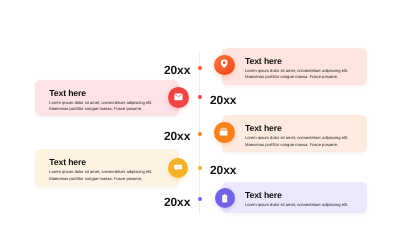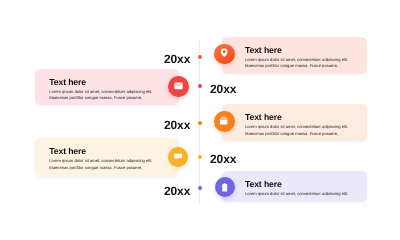--- a/index.html
+++ b/index.html
@@ -1,20 +1,20 @@
 <!DOCTYPE html>
 <html><head>
 <meta charset="utf-8">
 <title>Timeline Infographic</title>
 <style>
   html,body{margin:0;padding:0;}
   body{width:400px;height:225px;background:#ffffff;overflow:hidden;
        font-family:"Liberation Sans", sans-serif;
        -webkit-font-smoothing:antialiased;text-rendering:geometricPrecision;}
-  #stage{position:relative;width:400px;height:225px;}
+  #stage{position:relative;width:400px;height:225px;margin-top:11px;}
   .axis{position:absolute;left:199.4px;top:40px;width:1.1px;height:163px;background:#f7e8e6;}
   .node{position:absolute;width:3.9px;height:3.9px;border-radius:50%;}
   .card{position:absolute;border-radius:5.5px;}
   .card .h{position:absolute;font-weight:bold;font-size:8.7px;color:#111111;letter-spacing:-0.15px;white-space:nowrap;}
   .card .b{position:absolute;font-size:4.15px;line-height:6.4px;color:#232323;}
   .badge{position:absolute;border-radius:50%;}
   .card{box-shadow:0 1.5px 3px rgba(140,90,80,0.055);}
   .badge svg{position:absolute;left:0;top:0;}
   .yr{position:absolute;font-weight:bold;font-size:12px;color:#121212;white-space:nowrap;letter-spacing:-0.1px;line-height:1;}
 </style>

